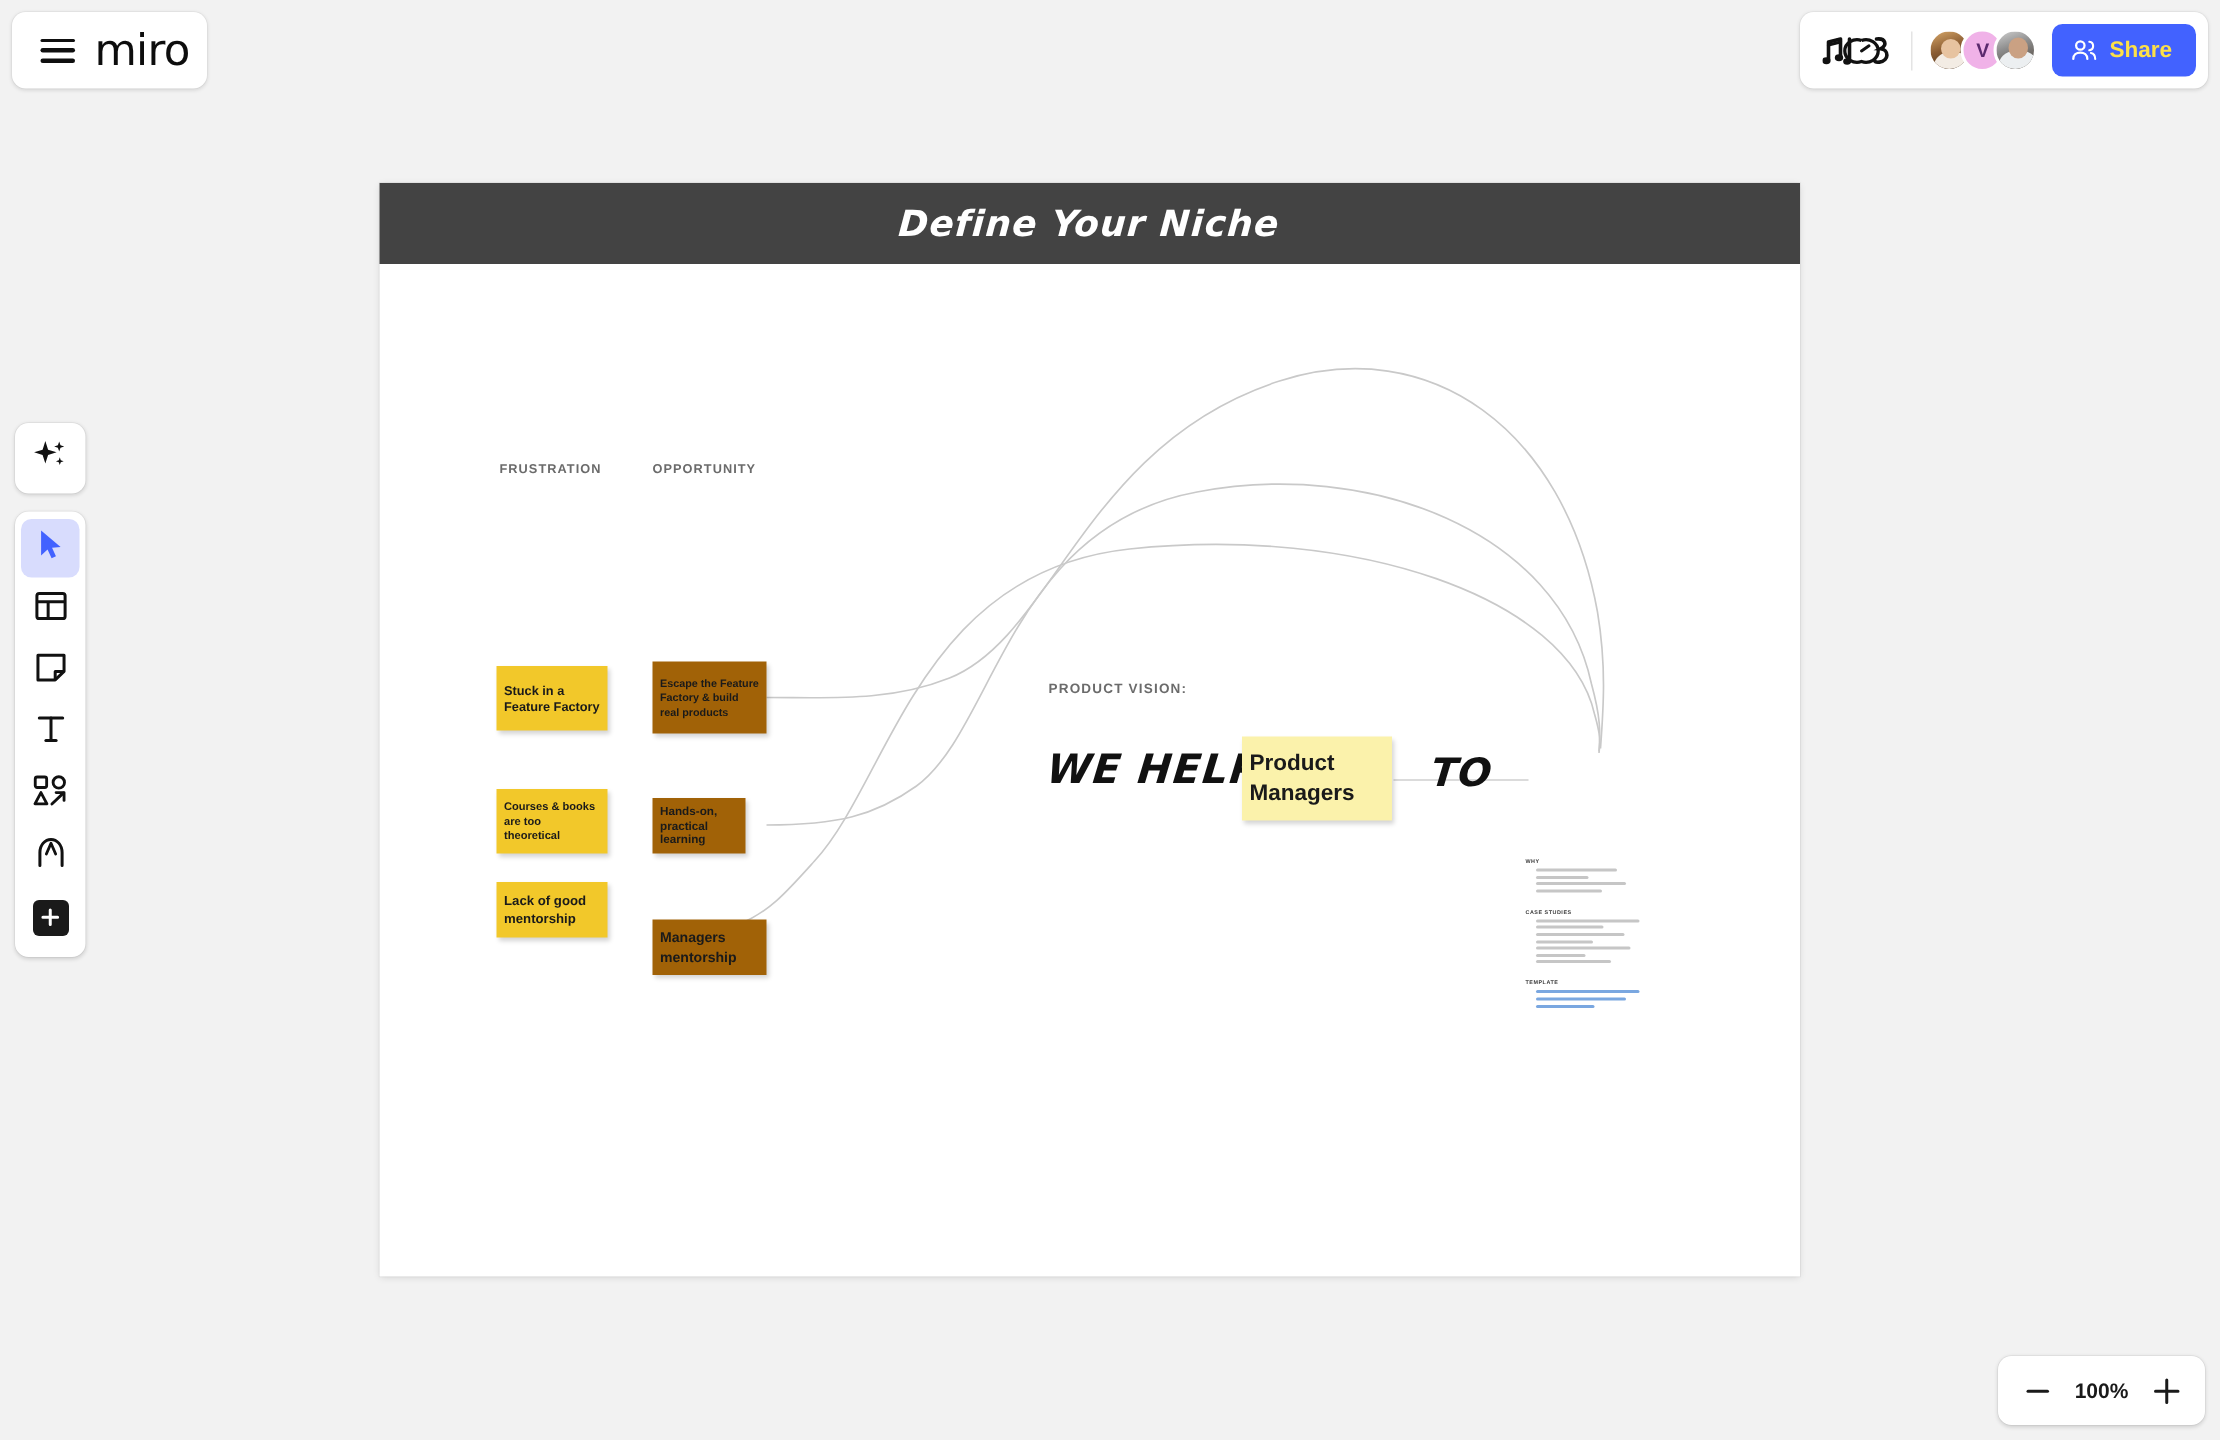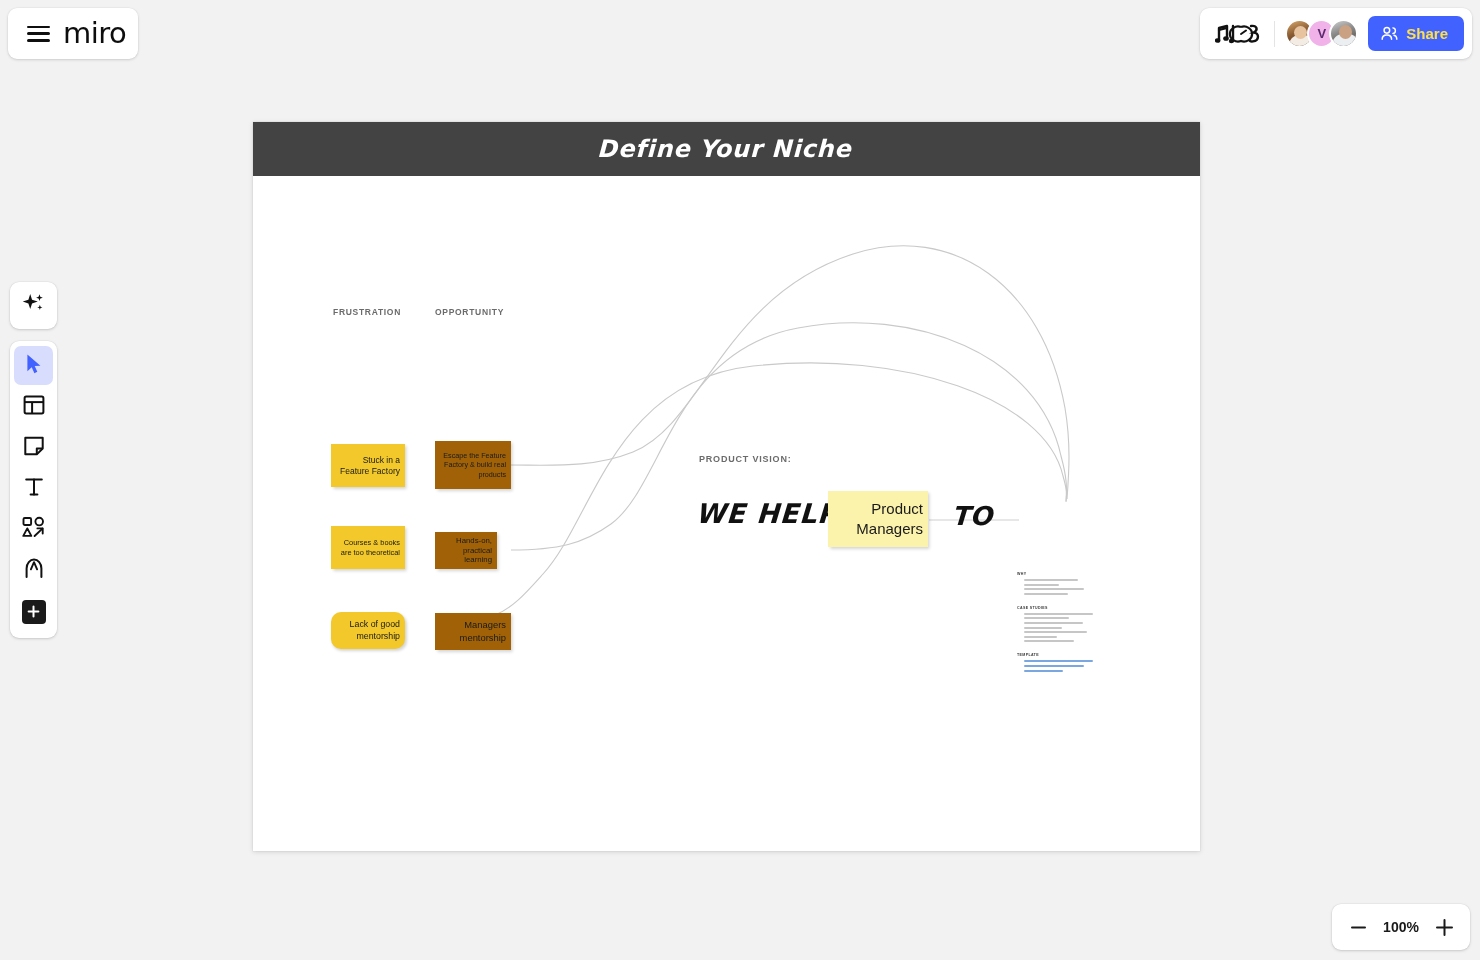--- a/index.html
+++ b/index.html
@@ -123,25 +123,26 @@
   .col-head {
     position: absolute;
     font-size: 8.5px; font-weight: 700; letter-spacing: .7px;
     color: #6b6b6b;
   }
 
   
   .note {
     position: absolute;
     display: flex; align-items: center; justify-content: center;
-    text-align: right;
+    text-align: left;
     color: #1a1a1a;
     box-shadow: 1.5px 2px 3px rgba(0,0,0,.17);
     padding: 12px 5px;
     line-height: 1.28;
+    font-weight: bold;
   }
   .note.yellow { background: #f2c82a; }
   .note.green  { background: #a16207; }
   .note.lightyellow { background: #fbf2ab; }
   .note.purple { background: #8d8ef2; }
 
   
   #vision-label {
     position: absolute; left: 446px; top: 278px;
     font-size: 9px; font-weight: 700; letter-spacing: .8px; color: #6b6b6b;
@@ -329,21 +330,21 @@
       <path d="M240 440 C260 432, 272 418, 290 398 C340 344, 360 205, 500 190 C650 174, 792 222, 810 300 C814 314, 814 318, 813 326" stroke="#c9c9c9" stroke-width="1.1" fill="none"></path>
 
       <path d="M676 344 L766 344" stroke="#cfcfcf" stroke-width="1" fill="none"></path>
     </svg>
 
     <div class="col-head" style="left:80px; top:131px;">FRUSTRATION</div>
     <div class="col-head" style="left:182px; top:131px;">OPPORTUNITY</div>
 
     <div class="note yellow" style="left:78px; top:268px; width:74px; height:43px; font-size:8.5px;">Stuck in a Feature Factory</div>
     <div class="note yellow" style="left:78px; top:350px; width:74px; height:43px; font-size:7.4px;">Courses &amp; books are too theoretical</div>
-    <div class="note yellow" style="left:78px; top:436px; width:74px; height:37px; font-size:8.8px;border-radius:10px;">Lack of good mentorship</div>
+    <div class="note yellow" style="left:78px; top:412px; width:74px; height:37px; font-size:8.8px;">Lack of good mentorship</div>
 
     <div class="note green" style="left:182px; top:265px; width:76px; height:48px; font-size:7.2px;">Escape the Feature Factory &amp; build real products</div>
     <div class="note green" style="left:182px; top:356px; width:62px; height:37px; font-size:7.8px;">Hands-on, practical learning</div>
     <div class="note green" style="left:182px; top:437px; width:76px; height:37px; font-size:9.4px;">Managers mentorship</div>
 
     <div id="vision-label">PRODUCT VISION:</div>
     <div id="we-help">WE HELP</div>
 
     <div class="note lightyellow" style="left:575px; top:315px; width:100px; height:56px; font-size:15px; line-height:1.35;">Product Managers</div>
 

